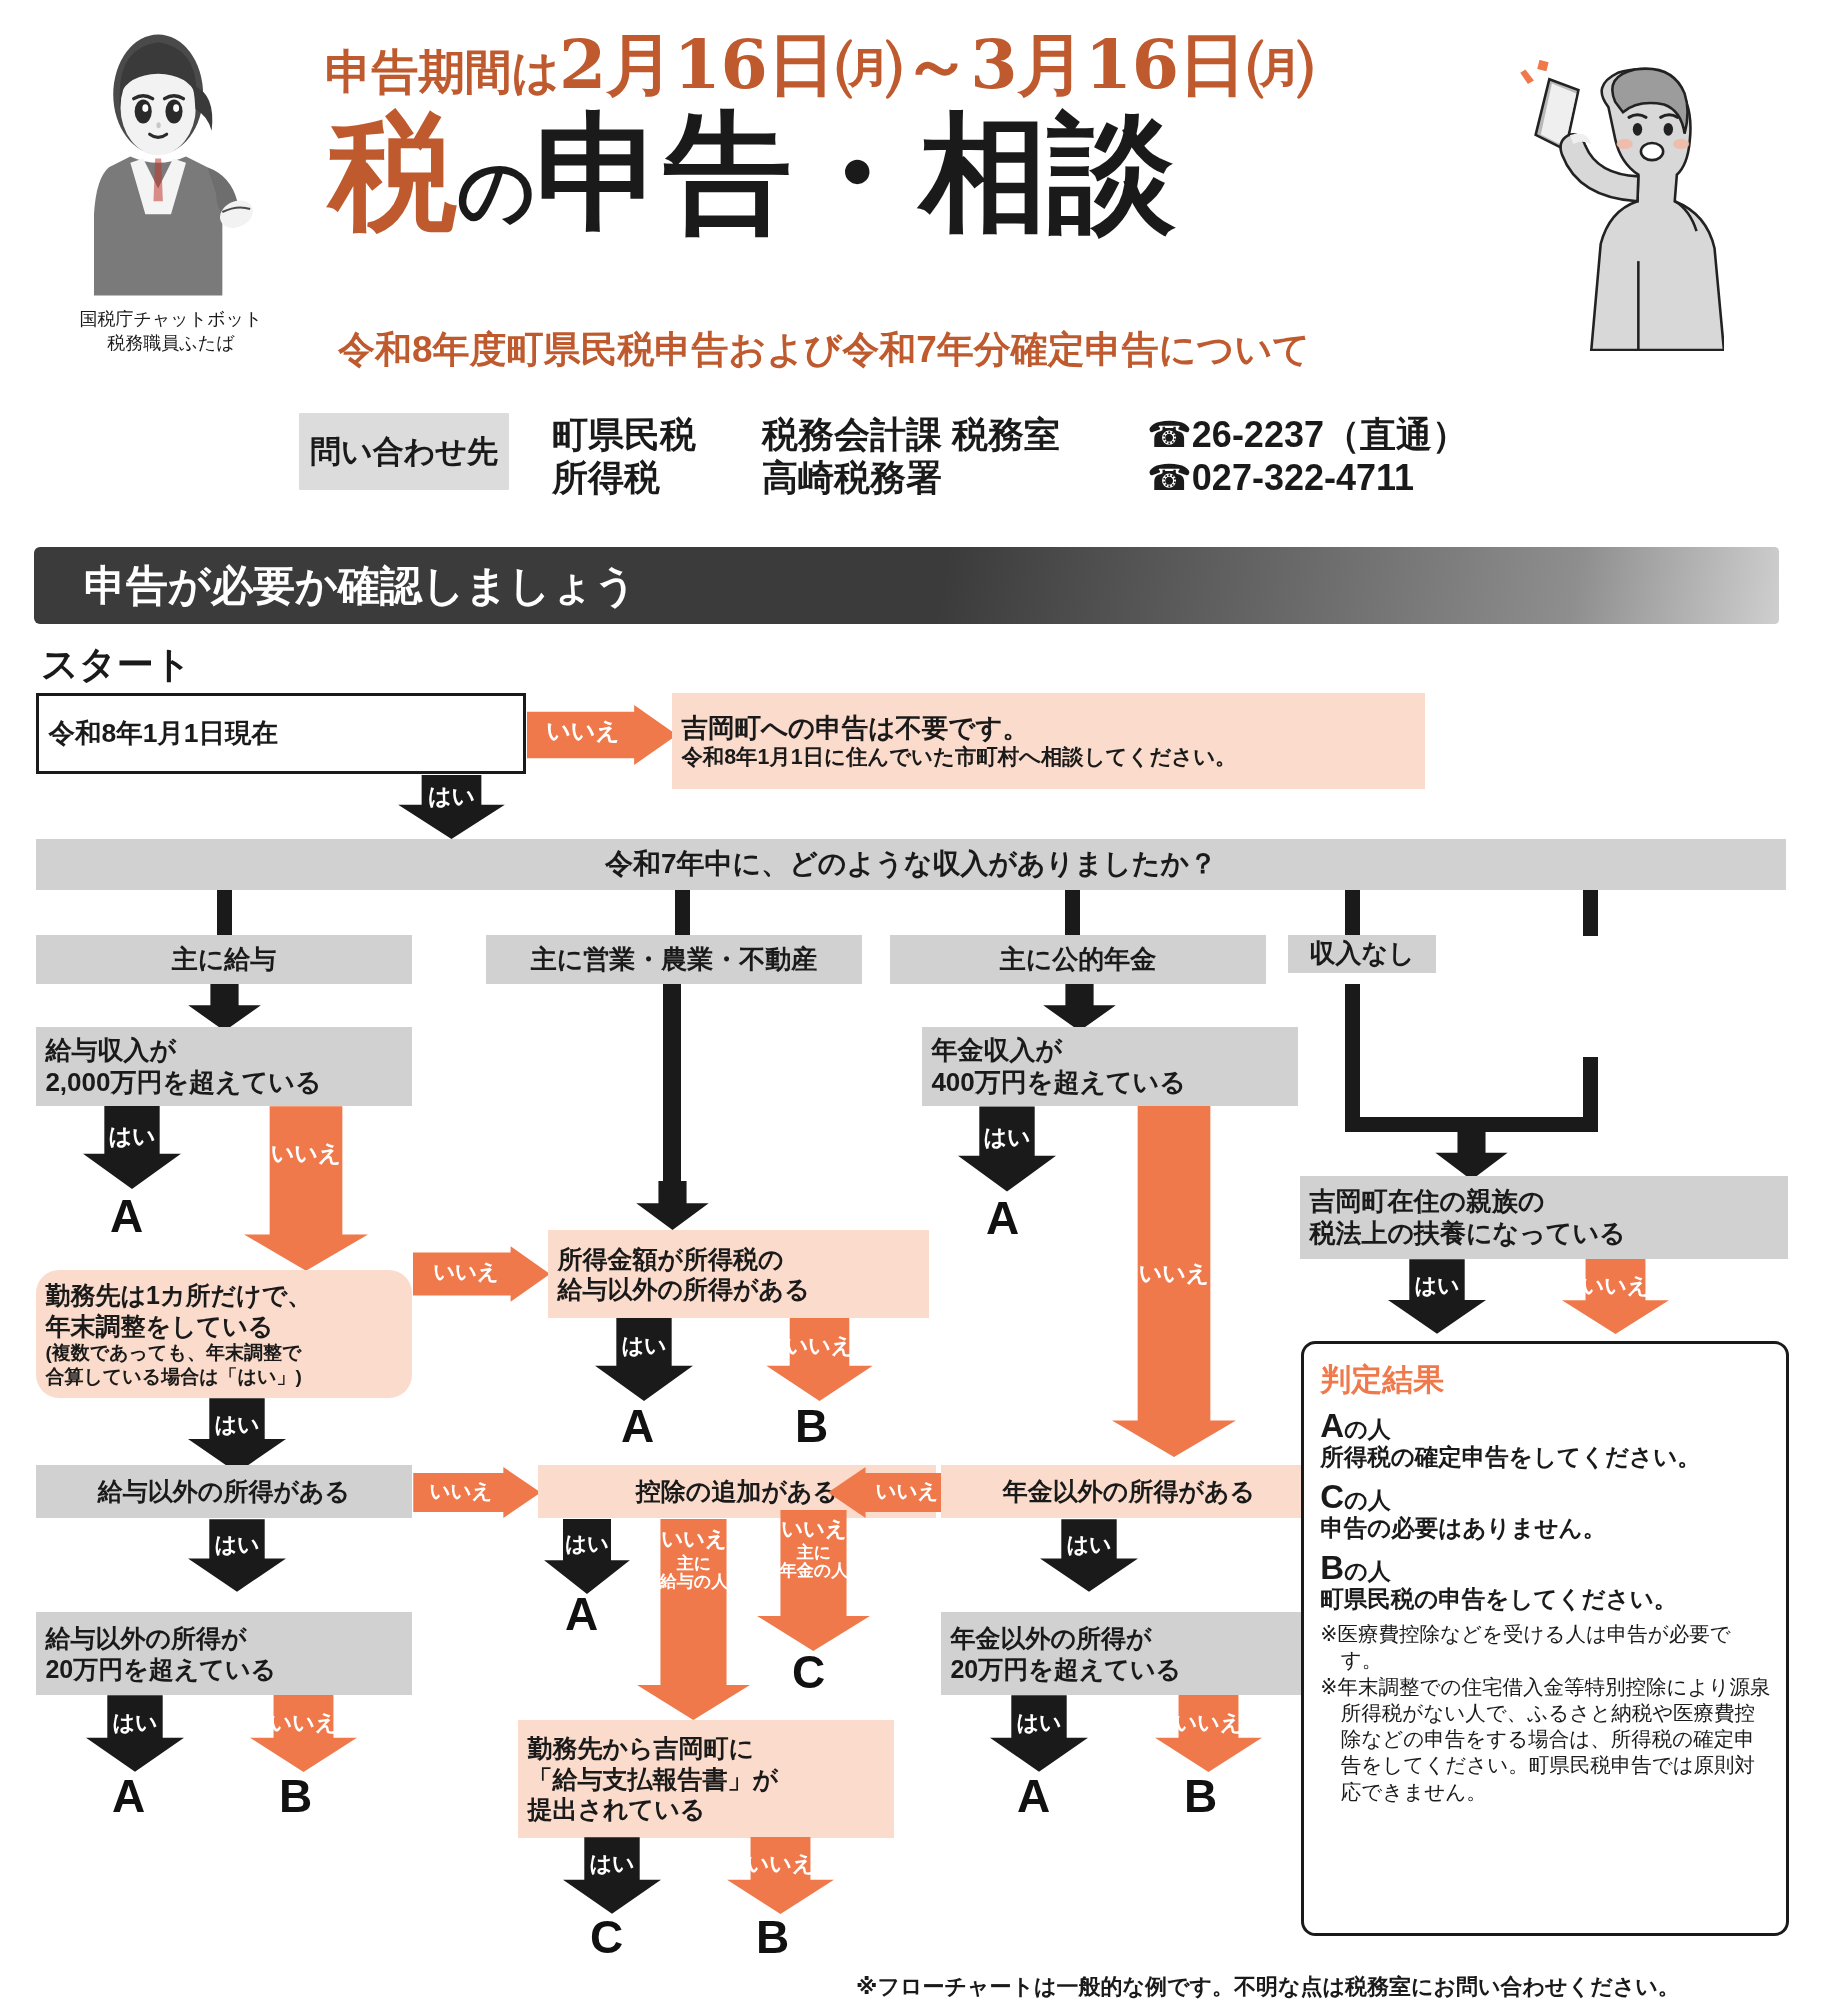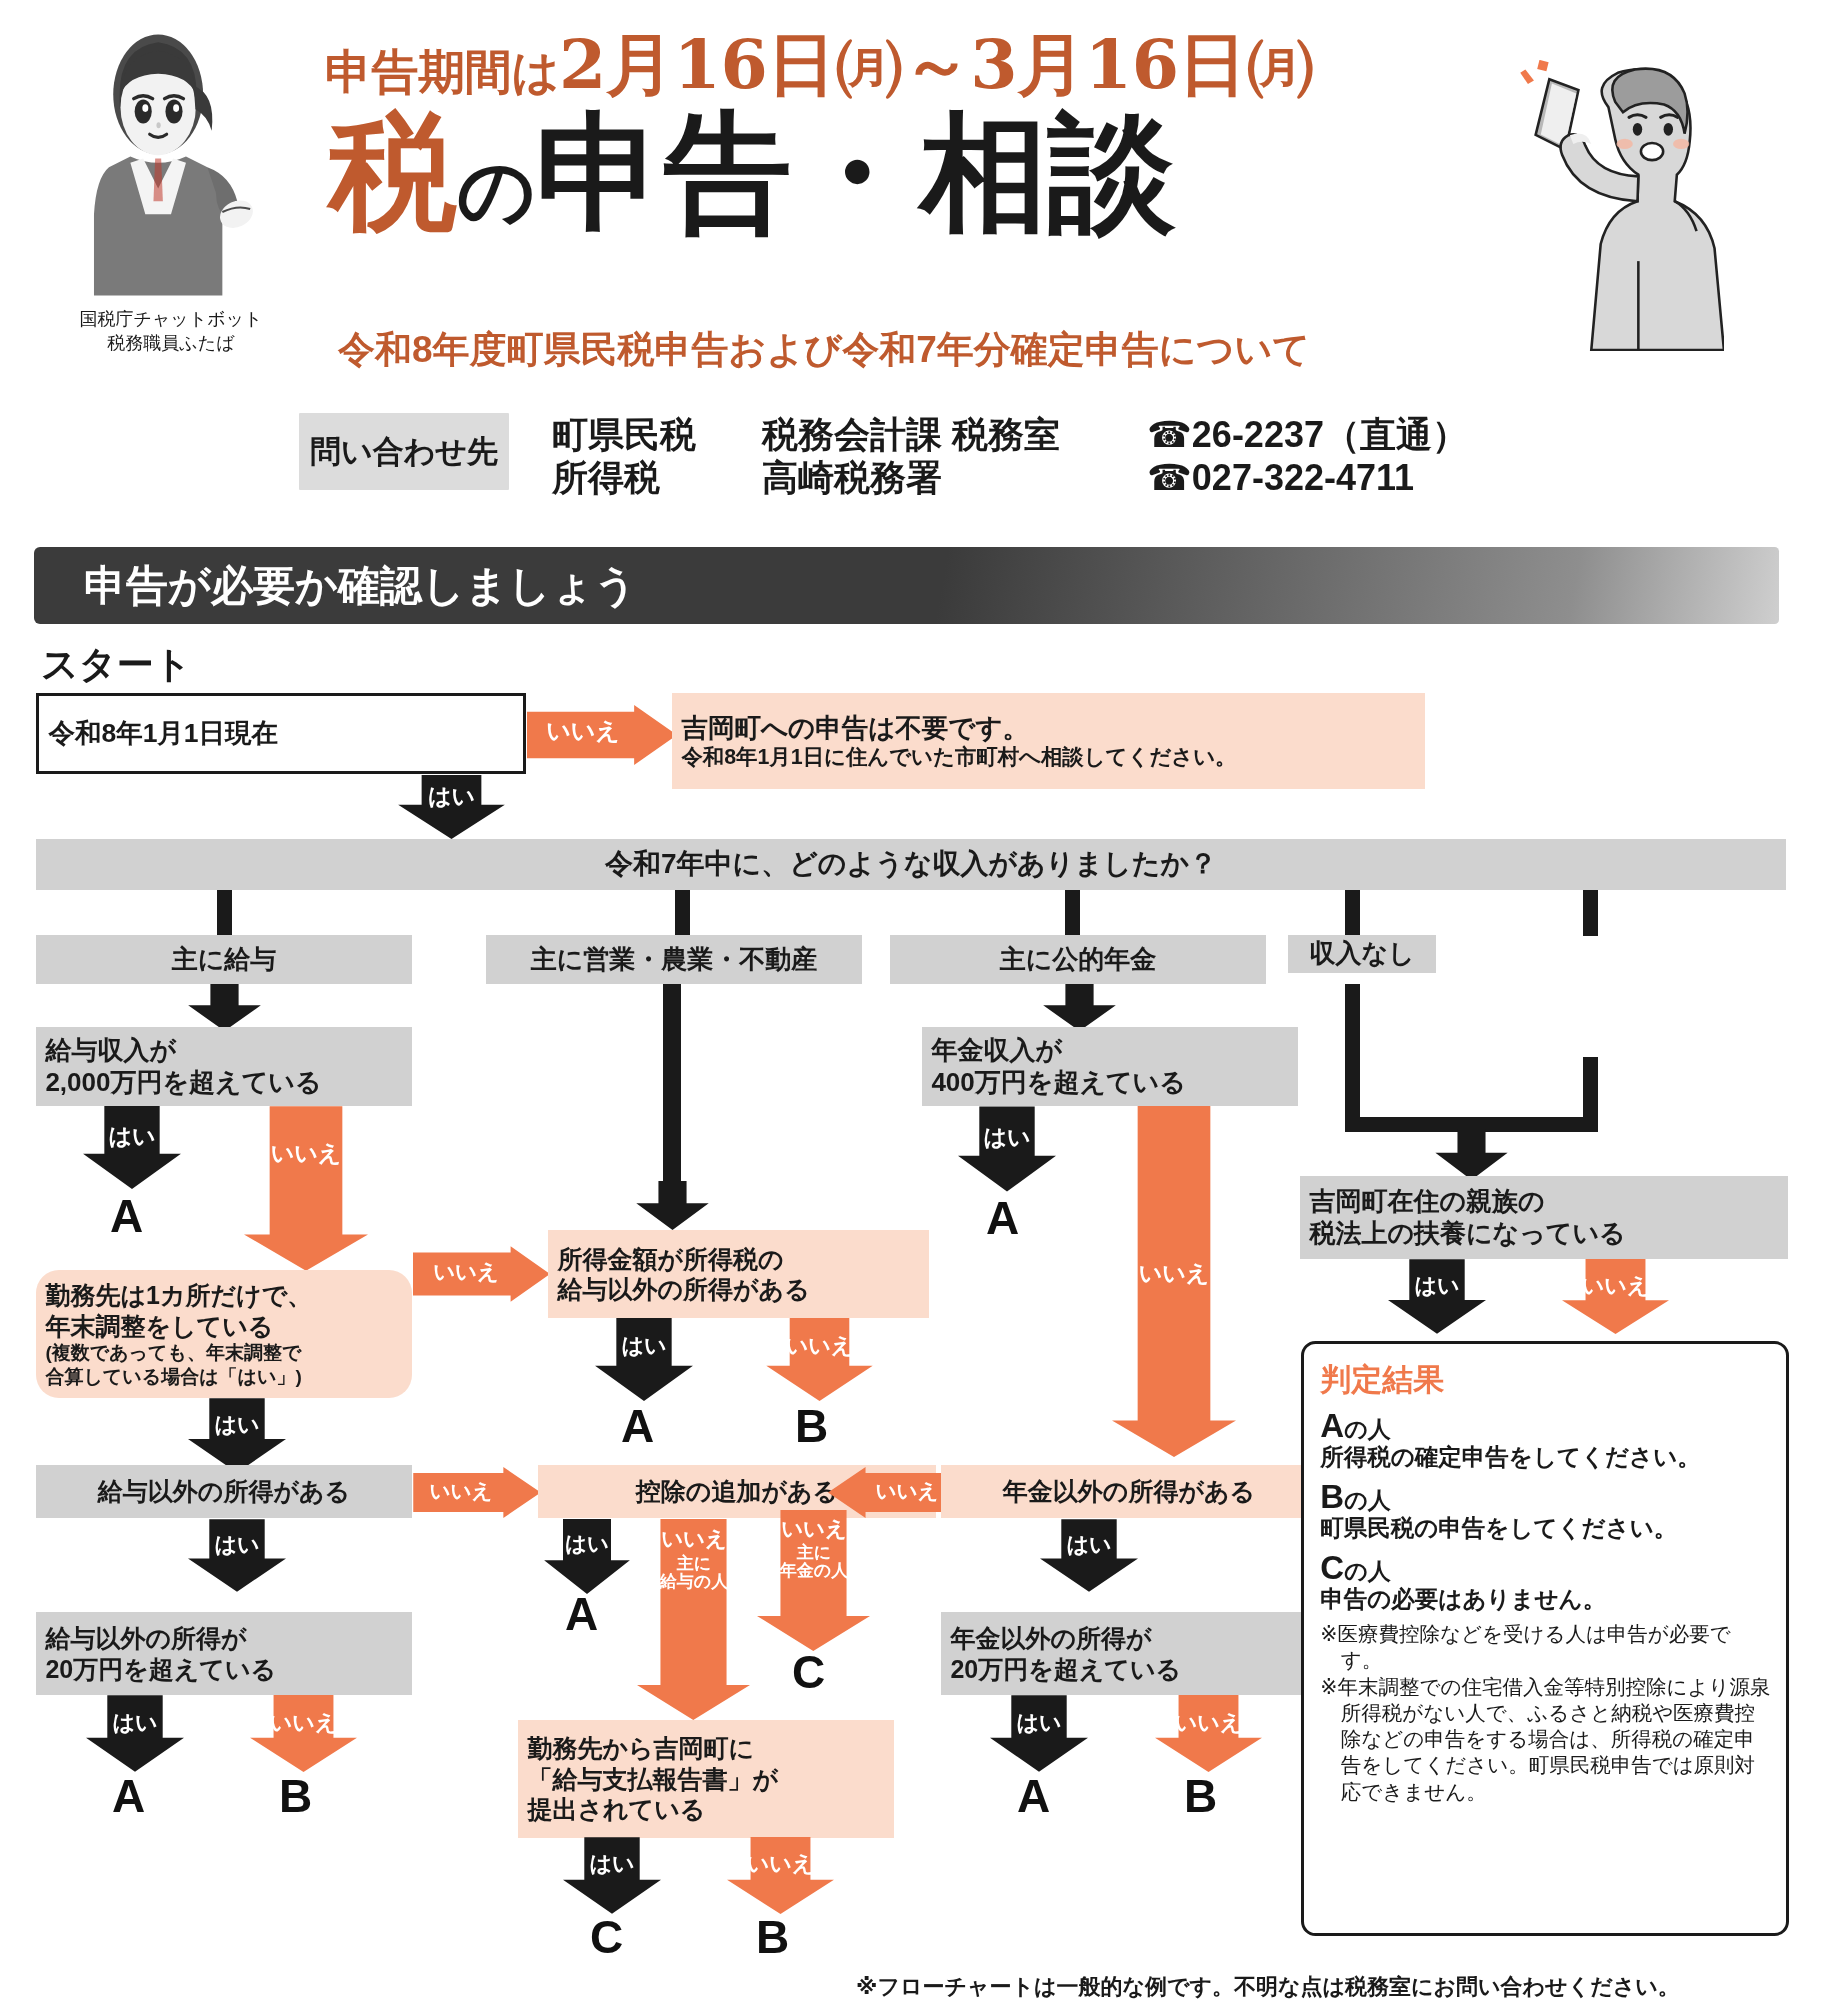--- a/index.html
+++ b/index.html
@@ -431,32 +431,32 @@
 
     <div class="res-item">
       <div class="hd">
         <span>A</span><span class="jp">の人</span>
       </div>
       <div class="bd">所得税の確定申告をしてください。</div>
     </div>
 
     <div class="res-item">
       <div class="hd">
+        <span>C</span><span class="jp">の人</span>
+      </div>
+      <div class="bd">申告の必要はありません。</div>
+    </div>
+
+    <div class="res-item">
+      <div class="hd">
         <span>B</span><span class="jp">の人</span>
       </div>
       <div class="bd">町県民税の申告をしてください。</div>
     </div>
 
-    <div class="res-item">
-      <div class="hd">
-        <span>C</span><span class="jp">の人</span>
-      </div>
-      <div class="bd">申告の必要はありません。</div>
-    </div>
-
     <div class="notes">
       <p>※医療費控除などを受ける人は申告が必要です。</p>
       <p>※年末調整での住宅借入金等特別控除により源泉所得税がない人で、ふるさと納税や医療費控除などの申告をする場合は、所得税の確定申告をしてください。町県民税申告では原則対応できません。</p>
     </div>
   </div>
 
   <div class="footer-note">※フローチャートは一般的な例です。不明な点は税務室にお問い合わせください。</div>
 
 </div>
 

